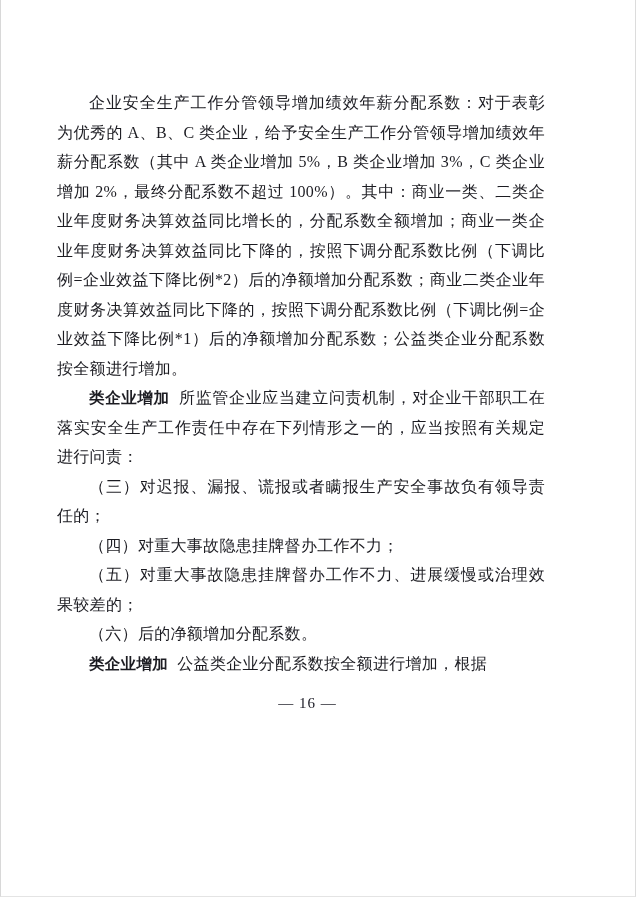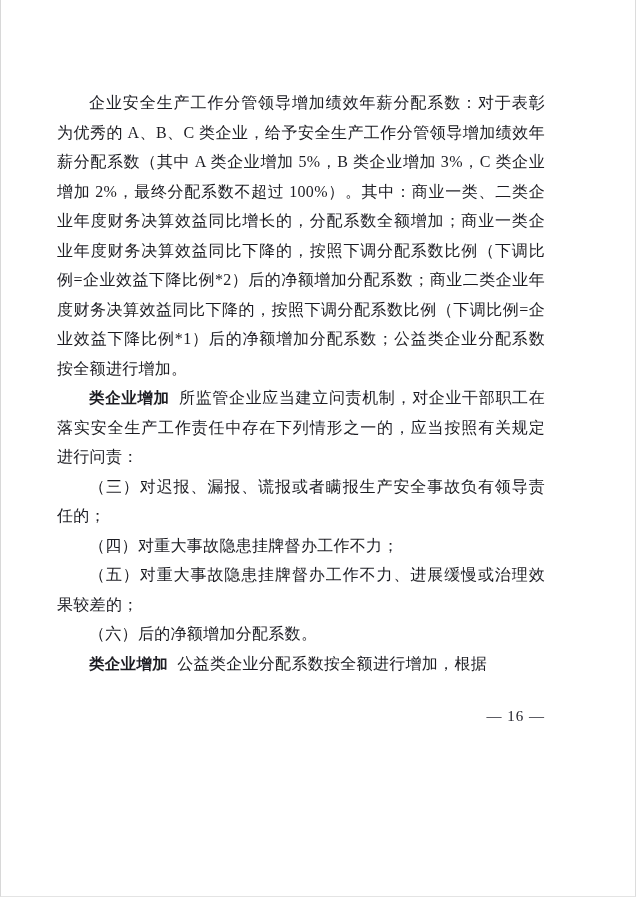--- a/index.html
+++ b/index.html
@@ -32,26 +32,26 @@
     text-indent: 2em;
     word-break: break-all;
   }
   .clause-label {
     font-weight: bold;
     margin-right: 0.6em;
     font-family: "Liberation Sans", "DejaVu Sans", sans-serif;
     font-size: 15.5px;
   }
   .page-num {
-    margin-top: 30px;
+    margin-top: 17px;
     padding-left: 13px;
     font-size: 15px;
     letter-spacing: 1px;
     color: #21212b;
-    text-align: right;
+    text-align: center;
   }
 </style>
 </head>
 <body>
 
 <div class="page">
   <div class="content">
 
     <p>
       <span>企业安全生产工作分管领导增加绩效年薪分配系数：对于表彰为优秀的 A、B、C 类企业，给予安全生产工作分管领导增加绩效年薪分配系数（其中 A 类企业增加 5%，B 类企业增加 3%，C 类企业增加 2%，最终分配系数不超过 100%）。其中：商业一类、二类企业年度财务决算效益同比增长的，分配系数全额增加；商业一类企业年度财务决算效益同比下降的，按照下调分配系数比例（下调比例=企业效益下降比例*2）后的净额增加分配系数；商业二类企业年度财务决算效益同比下降的，按照下调分配系数比例（下调比例=企业效益下降比例*1）后的净额增加分配系数；公益类企业分配系数按全额进行增加。</span>

